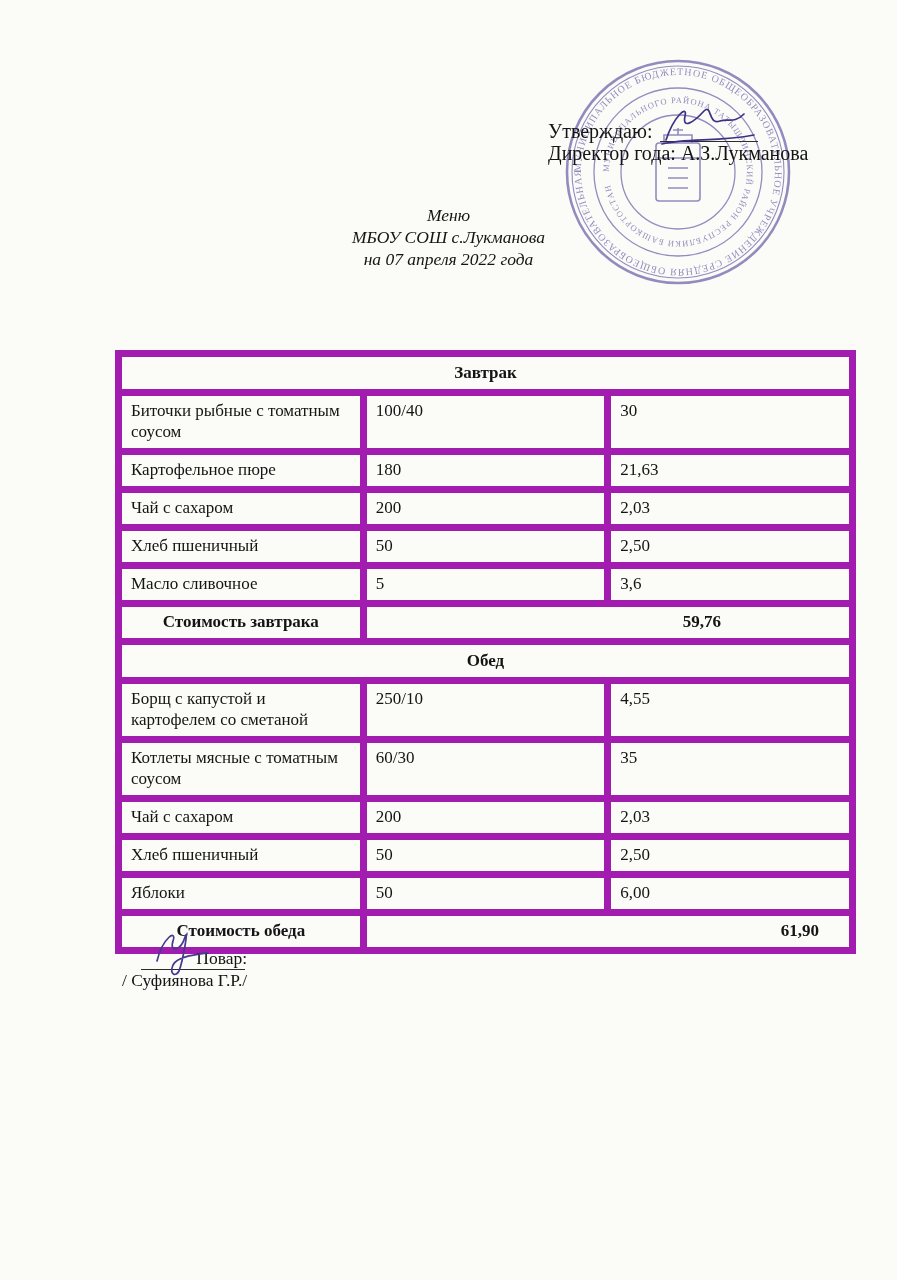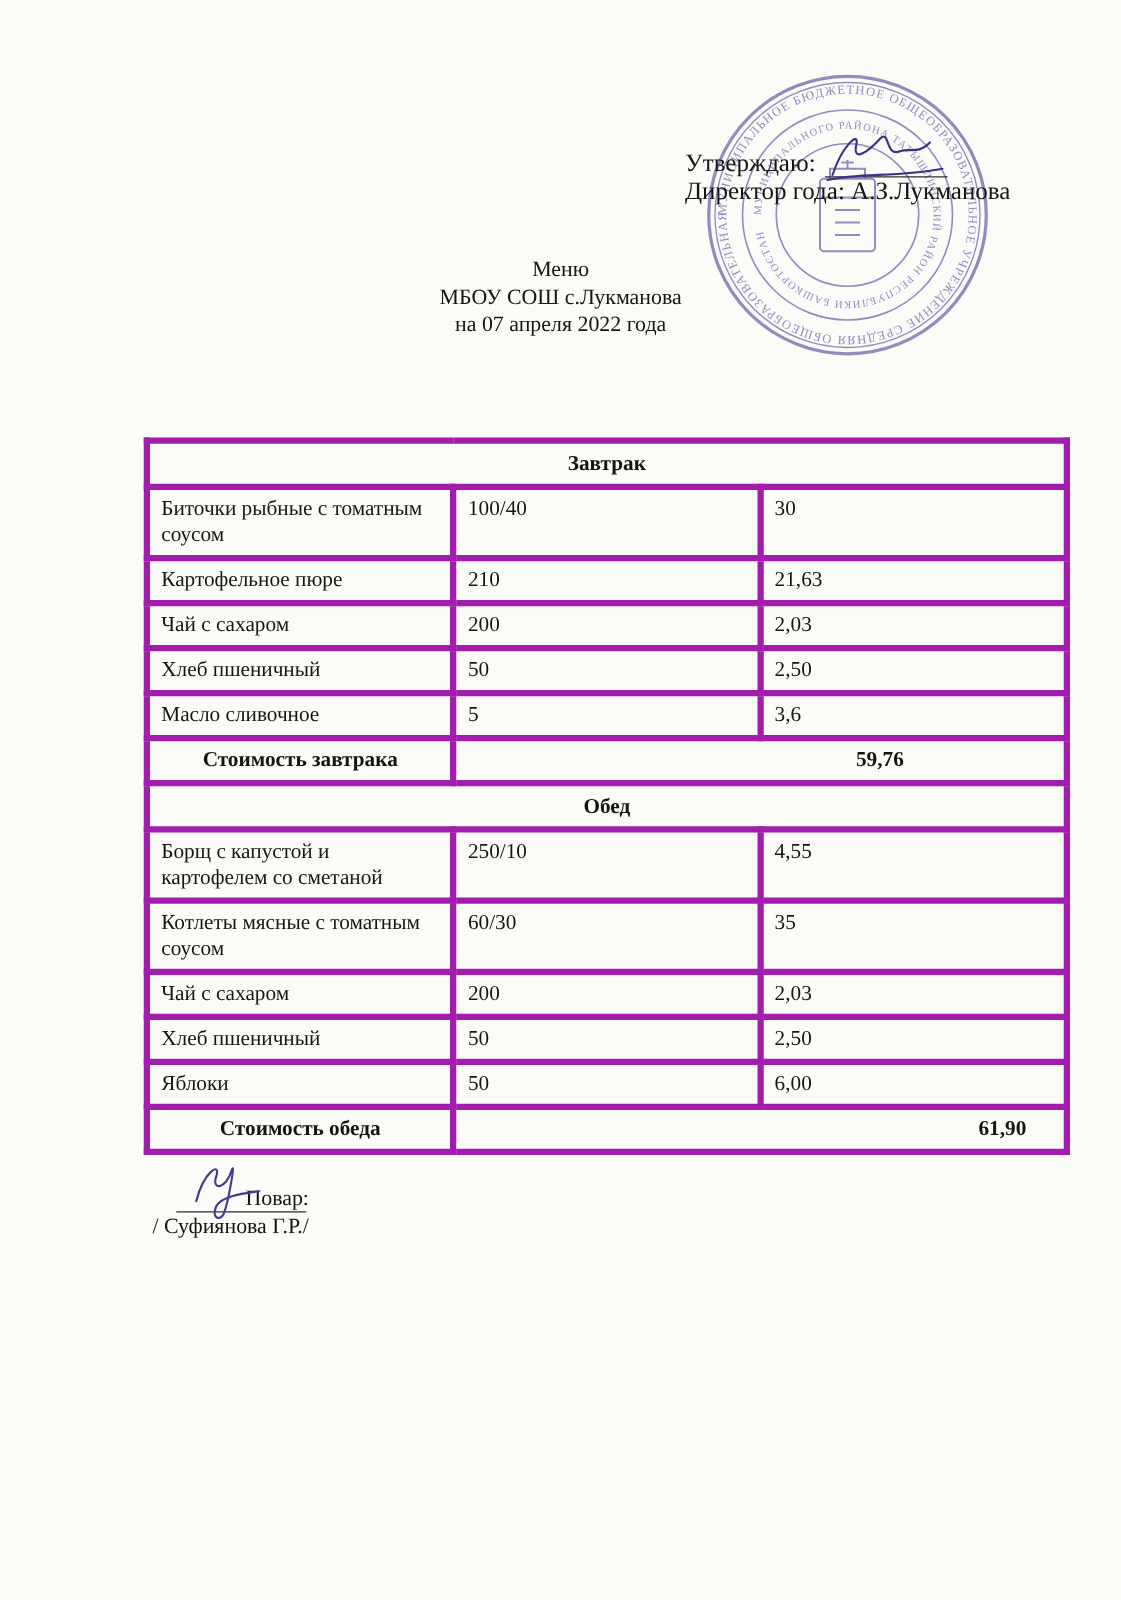--- a/index.html
+++ b/index.html
@@ -50,35 +50,36 @@
 
   
   .title {
     position: absolute;
     top: 204px;
     left: 0;
     width: 100%;
     text-align: center;
     font-size: 17.5px;
     line-height: 22px;
+    font-style: italic;
   }
 
   
   .menu-table {
     position: absolute;
     top: 350px;
     left: 115px;
     width: 741px;
     border-collapse: collapse;
     font-size: 17px;
     line-height: 21px;
     table-layout: fixed;
   }
   .menu-table td {
-    border: 5px solid #a21caf;
+    border: 7px solid #a21caf;
     padding: 4px 9px 6px;
     vertical-align: top;
     overflow: hidden;
   }
   td.c-name  { width: 263px; }
   td.c-port  { width: 197px; }
   td.c-price { width: 281px; }
   .sec-hdr td { text-align: center; font-weight: bold; padding-top: 5px; padding-bottom: 6px; }
   .total-label { text-align: center; font-weight: bold; }
   .total-val { font-weight: bold; text-align: right; }
@@ -160,21 +161,21 @@
         <td colspan="3">Завтрак</td>
       </tr>
 
       <tr class="row-tall">
         <td class="c-name">Биточки рыбные  с томатным соусом</td>
         <td class="c-port">100/40</td>
         <td class="c-price">30</td>
       </tr>
       <tr>
         <td class="c-name">Картофельное пюре</td>
-        <td class="c-port">210</td>
+        <td class="c-port">180</td>
         <td class="c-price">21,63</td>
       </tr>
       <tr>
         <td class="c-name">Чай с сахаром</td>
         <td class="c-port">200</td>
         <td class="c-price">2,03</td>
       </tr>
       <tr>
         <td class="c-name">Хлеб пшеничный</td>
         <td class="c-port">50</td>

